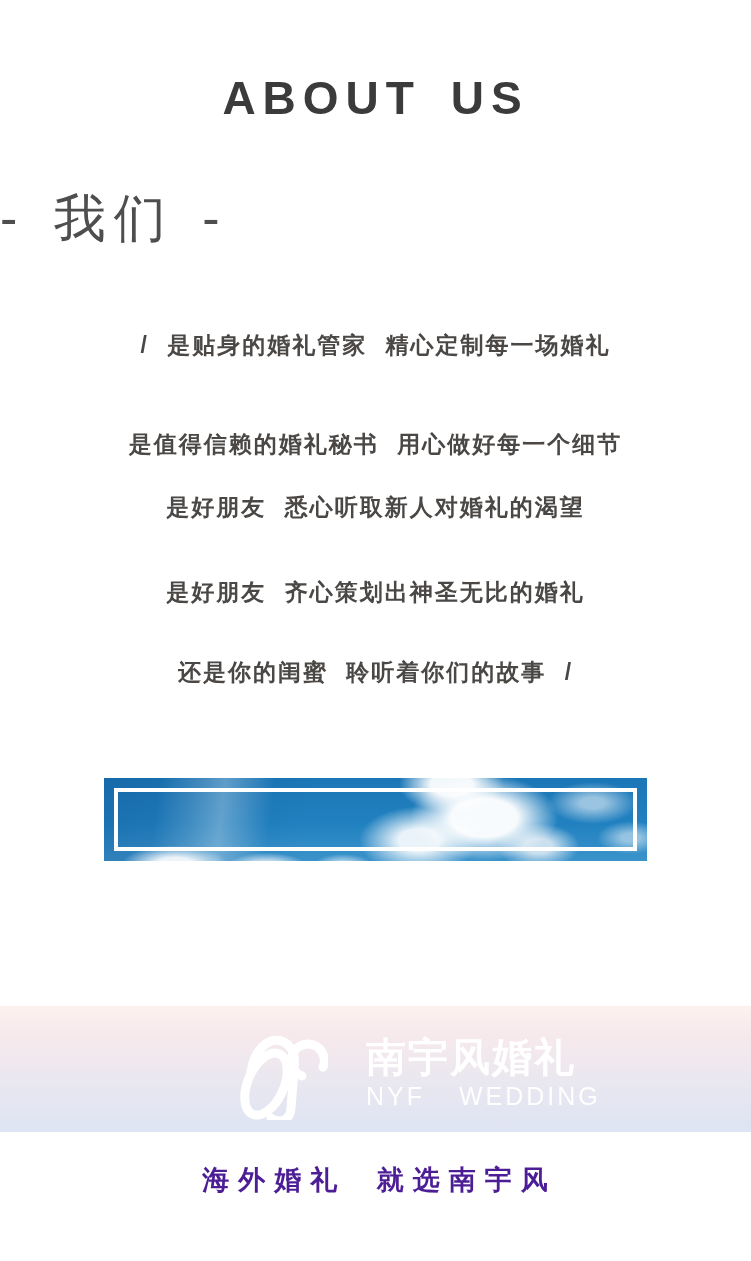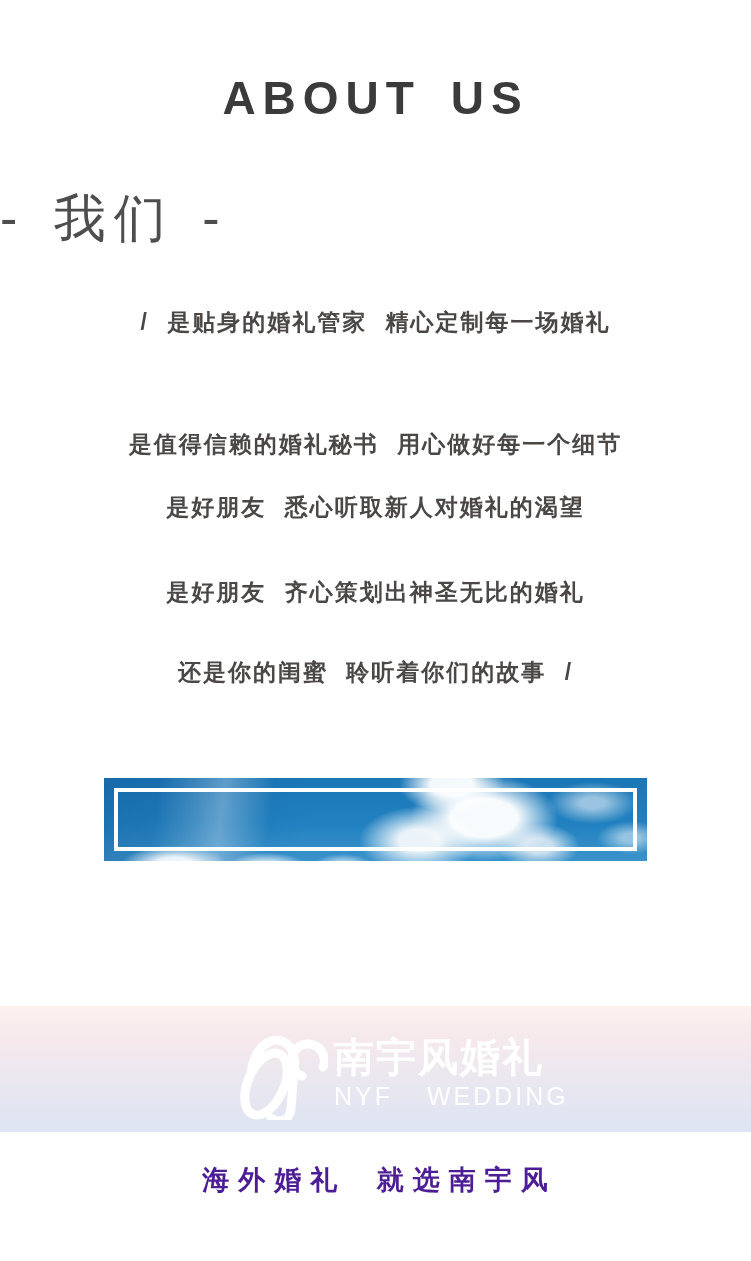--- a/index.html
+++ b/index.html
@@ -15,21 +15,21 @@
     position:absolute;top:188px;left:0;width:751px;text-align:left;
     font-size:52px;font-weight:400;color:#4e4e4e;
     letter-spacing:8px;word-spacing:6px;line-height:60px;
   }
 
   .intro-line{
     position:absolute;left:0;width:751px;margin:0;text-align:center;
     font-size:23px;font-weight:700;color:#4a4745;
     letter-spacing:2px;word-spacing:10px;line-height:28px;
   }
-  .intro-line.l1{top:308px;}
+  .intro-line.l1{top:331px;}
   .intro-line.l2{top:430px;}
   .intro-line.l3{top:493px;}
   .intro-line.l4{top:578px;}
   .intro-line.l5{top:658px;}
 
   .sky-photo{
     position:absolute;top:778px;left:104px;width:543px;height:83px;
     background-image:
       radial-gradient(ellipse 70px 38px at 64% 8%,  rgba(255,255,255,.95) 30%, rgba(255,255,255,0) 75%),
       radial-gradient(ellipse 95px 55px at 70% 48%, rgba(255,255,255,.97) 35%, rgba(255,255,255,0) 78%),
@@ -54,21 +54,21 @@
     position:absolute;top:886px;left:0;width:751px;text-align:center;
     font-size:19px;font-weight:400;color:#b3b3b3;
     letter-spacing:1px;word-spacing:16px;line-height:24px;
   }
 
   .brand-band{
     position:absolute;top:1006px;left:0;width:751px;height:126px;
     background:linear-gradient(180deg,#fdf0ef 0%,#f6e9ec 25%,#e9e7f0 62%,#dde4f3 100%);
   }
   .brand-logo{
-    position:absolute;top:18px;left:228px;display:flex;align-items:flex-start;
+    position:absolute;top:18px;left:228px;display:flex;align-items:flex-start;gap:32px;
   }
   .brand-mark{display:block;width:100px;height:96px;}
   .brand-mark svg{display:block;width:100%;height:100%;}
   .brand-text{margin-left:6px;padding-top:12px;}
   .brand-name-cn{
     font-size:40px;font-weight:700;color:#ffffff;letter-spacing:2px;line-height:42px;
   }
   .brand-name-en{
     font-size:25px;font-weight:400;color:rgba(255,255,255,.96);
     letter-spacing:3px;word-spacing:24px;line-height:28px;margin-top:4px;

